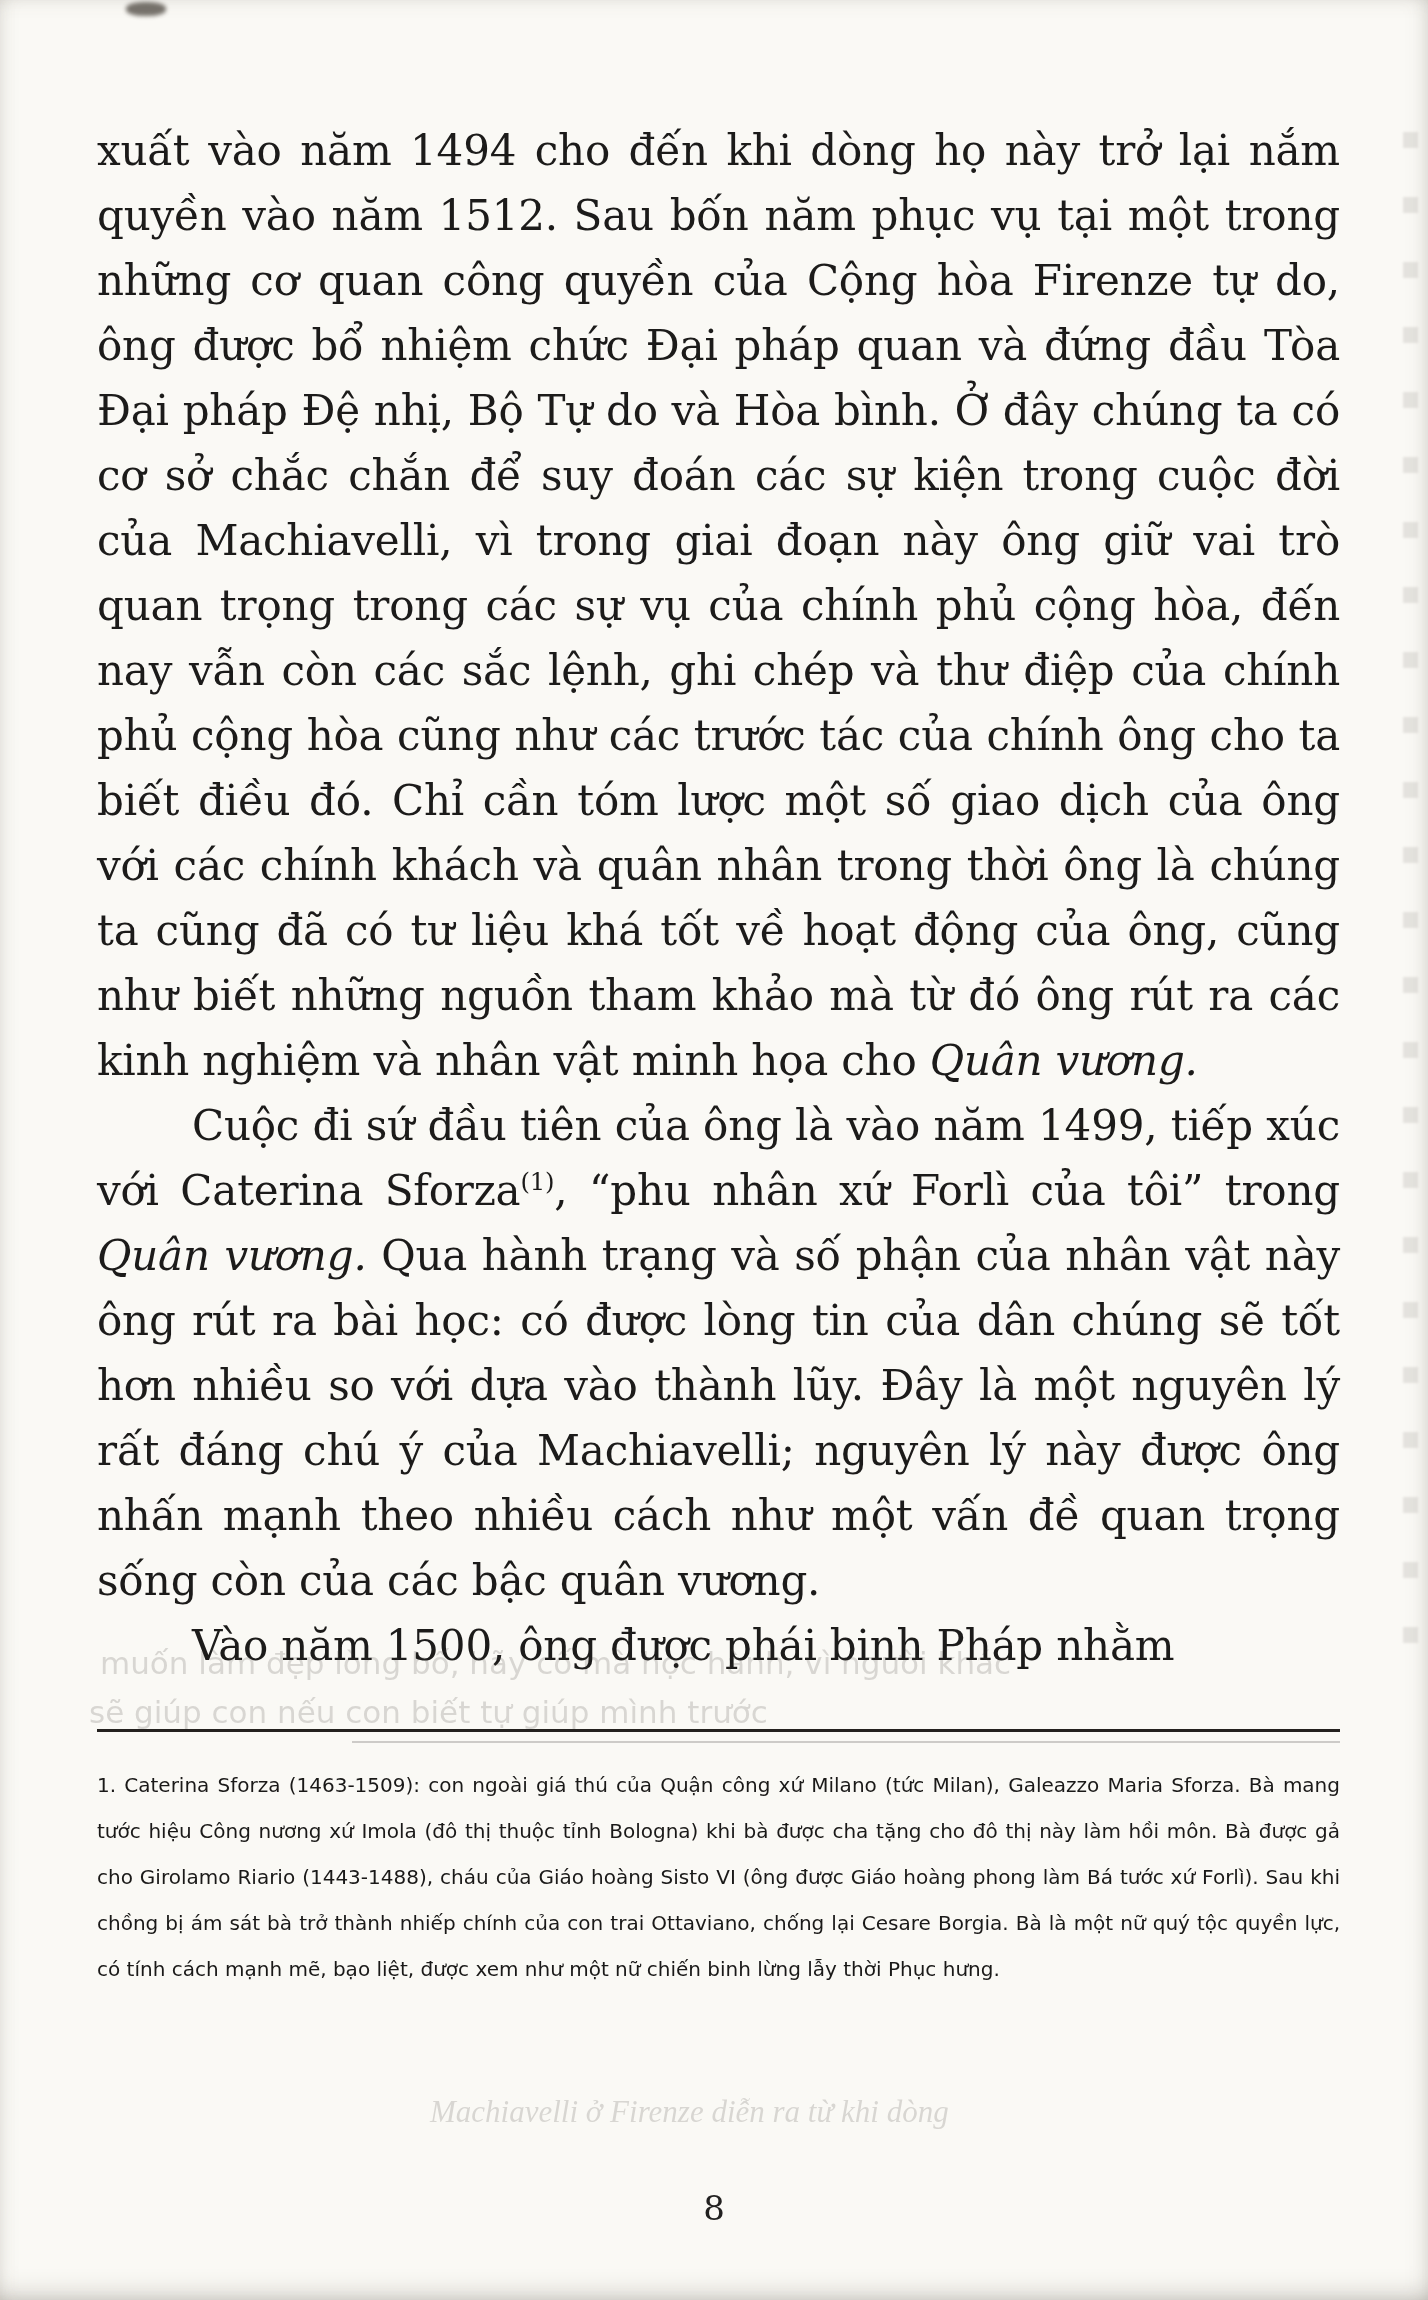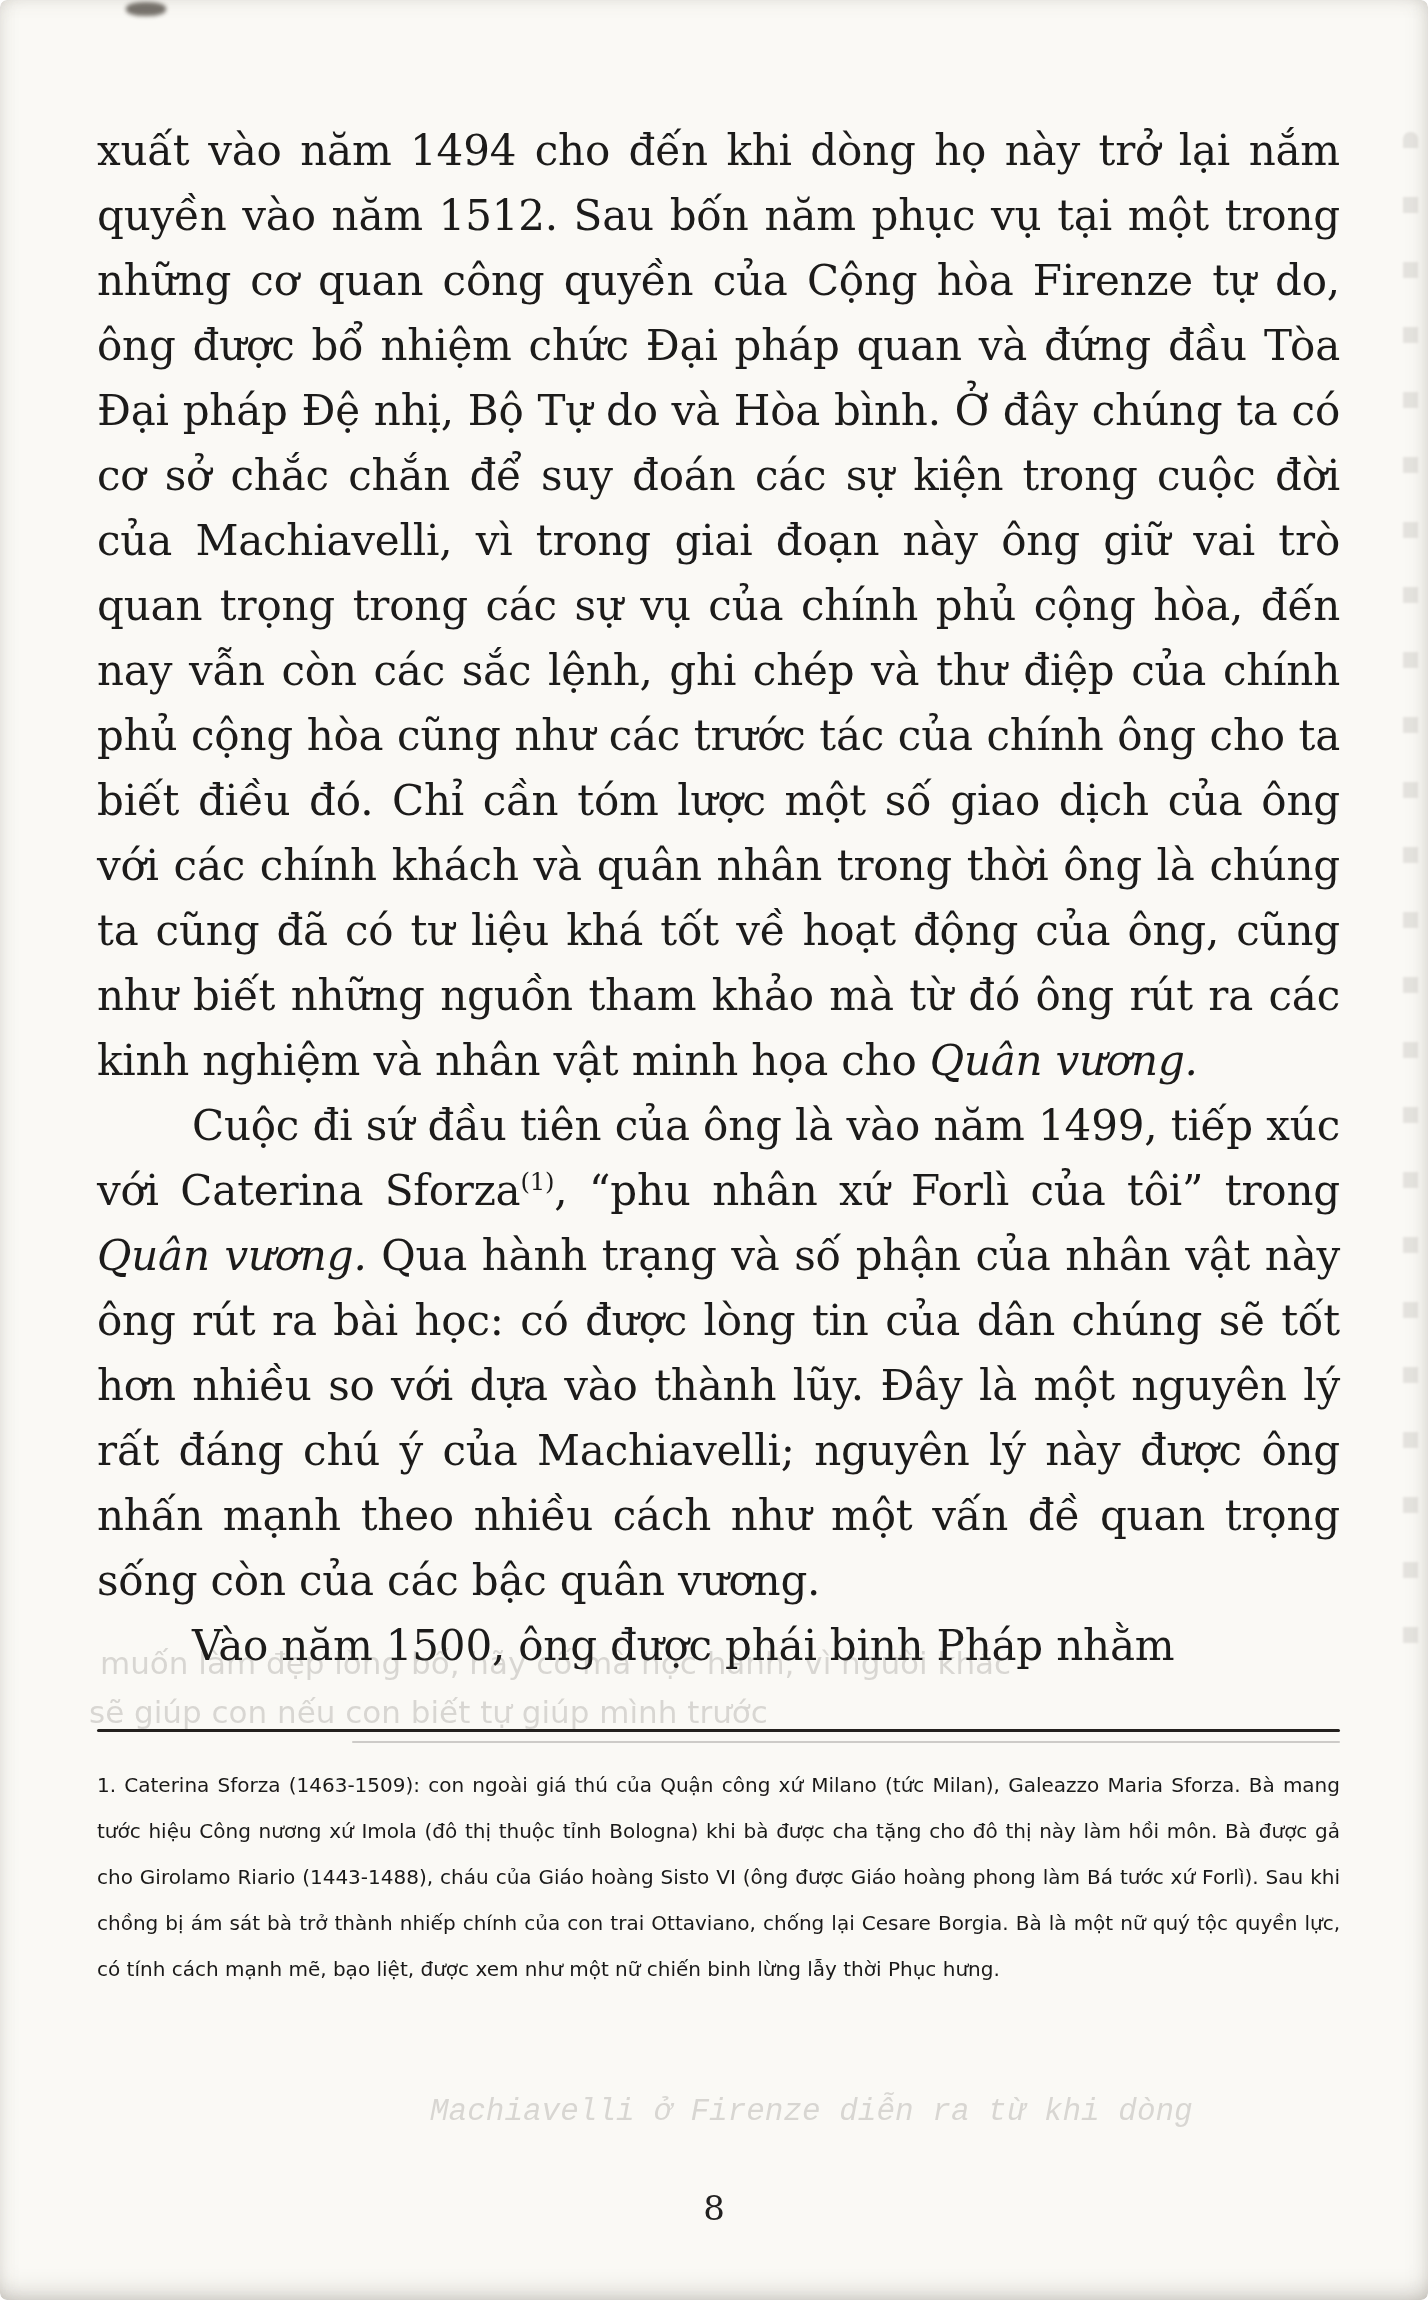--- a/index.html
+++ b/index.html
@@ -1,15 +1,15 @@
 <!DOCTYPE html>
 <html><head>
 <meta charset="utf-8">
 <style>
-  * { margin:0; padding:0; box-sizing:border-box;border-radius:7px; }
+  * { margin:0; padding:0; box-sizing:border-box; }
   html, body { background:#ffffff; }
   .page {
     position:relative;
     width:1428px; height:2300px;
     background:#faf9f5;
     overflow:hidden;
     font-family:"DejaVu Serif", serif;
     color:#1c1b1a;
     box-shadow:
       inset 0 -16px 30px -18px rgba(90,82,72,.45),
@@ -51,21 +51,21 @@
   .ghost {
     position:absolute;
     font-family:"DejaVu Sans", sans-serif;
     font-size:31px;
     color:rgba(62,58,54,.60);
     opacity:.30;
     filter:blur(.7px);
     white-space:nowrap;
     pointer-events:none;
   }
-  .ghost.italic { font-style:italic; font-family:Liberation Mono, monospace; }
+  .ghost.italic { font-style:italic; font-family:Liberation Serif, serif; }
 
   .edge-ghost {
     position:absolute; right:10px; top:132px;
     width:15px; height:1530px;
     background:repeating-linear-gradient(
       to bottom,
       rgba(92,86,78,.32) 0px 16px,
       rgba(0,0,0,0) 16px 65px);
     opacity:.40;
     filter:blur(.8px);

